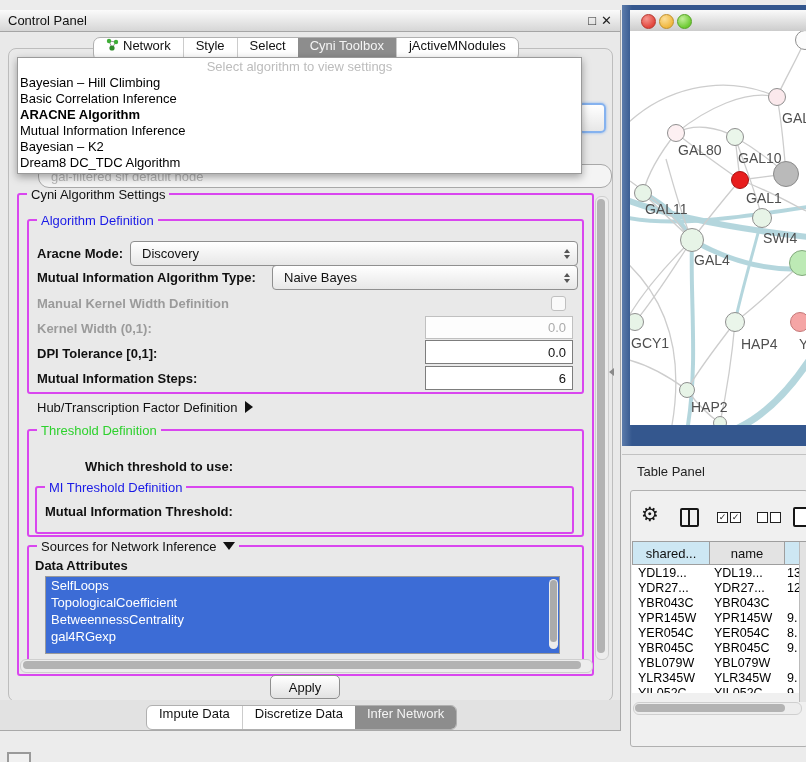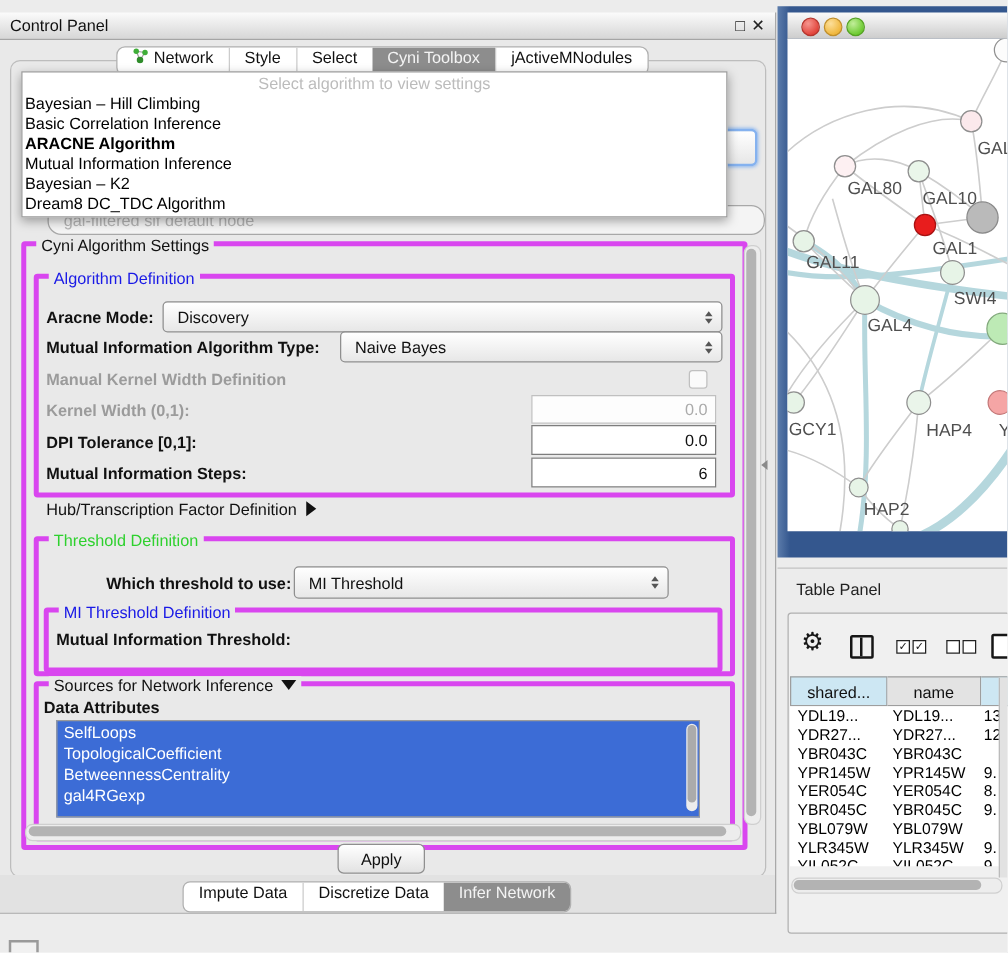--- a/index.html
+++ b/index.html
@@ -24,21 +24,21 @@
   #below-pane{left:0px;top:690px;width:620px;height:30px;background:#e2e2e2;}
   
   #focus-sliver{left:578px;top:93px;width:24px;height:26px;border:2px solid #85b2ef;border-radius:5px;background:linear-gradient(#fff,#e7e7e7);box-shadow:0 0 3px #85b2ef;z-index:2;}
   #ghost-combo{left:38px;top:154px;width:560px;height:22px;border:1px solid #a8a8a8;border-radius:11px;background:#f4f4f4;color:#b5b5b5;font-size:13px;display:flex;align-items:center;padding-left:12px;z-index:2;}
   
   #dropdown{left:17px;top:47px;width:563px;height:115px;background:#fff;border:1px solid #9a9a9a;box-shadow:0 3px 8px rgba(0,0,0,.35);z-index:30;}
   #dd-placeholder{width:100%;text-align:center;font-size:13px;color:#bcbcbc;height:17px;line-height:17px;}
   .dd-item{font-size:13px;color:#000;height:16px;line-height:16px;padding-left:2px;white-space:nowrap;}
   .dd-item.bold{font-weight:bold;}
   
-  .group{border:4px solid #d946ef;border-radius:3px;}
+  .group{border:2px solid #d946ef;border-radius:3px;}
   .group-label{position:absolute;top:-8px;left:8px;background:#e9e9e9;padding:0 4px;font-size:13px;white-space:nowrap;}
   .lbl-blue{color:#1a1ae6;}
   .lbl-green{color:#2ed12e;}
   .bold-lbl{font-size:13px;font-weight:bold;color:#111;white-space:nowrap;}
   .gray-lbl{font-size:13px;font-weight:bold;color:#9b9b9b;white-space:nowrap;}
   .plain-lbl{font-size:13px;color:#111;white-space:nowrap;}
   
   .combo{border:1px solid #8f8f8f;border-radius:4px;background:linear-gradient(#ffffff,#e7e7e7);font-size:13px;color:#111;display:flex;align-items:center;padding-left:11px;}
   .stepper{position:absolute;right:7px;top:50%;transform:translateY(-50%);display:flex;flex-direction:column;gap:2px;}
   .tri-up{width:0;height:0;border-left:3.5px solid transparent;border-right:3.5px solid transparent;border-bottom:4px solid #555;}
@@ -196,27 +196,20 @@
     </div>
 
     <div class="abs plain-lbl" style="left:37px;top:390px;">
       <span>Hub/Transcription Factor Definition</span><span class="tri-right"></span>
     </div>
 
     <div class="abs group" style="left:27px;top:419px;width:553px;height:104px;">
       <span class="group-label lbl-green">Threshold Definition</span>
     </div>
     <span class="abs bold-lbl" style="left:85px;top:449px;">Which threshold to use:</span>
-    <div class="abs combo" style="left:235px;top:443px;width:287px;height:24px;">
-      <span>MI Threshold</span>
-      <span class="stepper">
-          <span class="tri-up"></span>
-          <span class="tri-dn"></span>
-        </span>
-    </div>
     <div class="abs group" style="left:35px;top:476px;width:535px;height:44px;">
       <span class="group-label lbl-blue">MI Threshold Definition</span>
     </div>
     <span class="abs bold-lbl" style="left:45px;top:494px;">Mutual Information Threshold:</span>
 
     <div class="abs group" style="left:27px;top:535px;width:553px;height:120px;">
       <span class="group-label" style="color:#111;"><span>Sources for Network Inference</span><span class="tri-down-b"></span></span>
     </div>
     <span class="abs bold-lbl" style="left:35px;top:548px;">Data Attributes</span>
     <div id="attr-list" class="abs">

